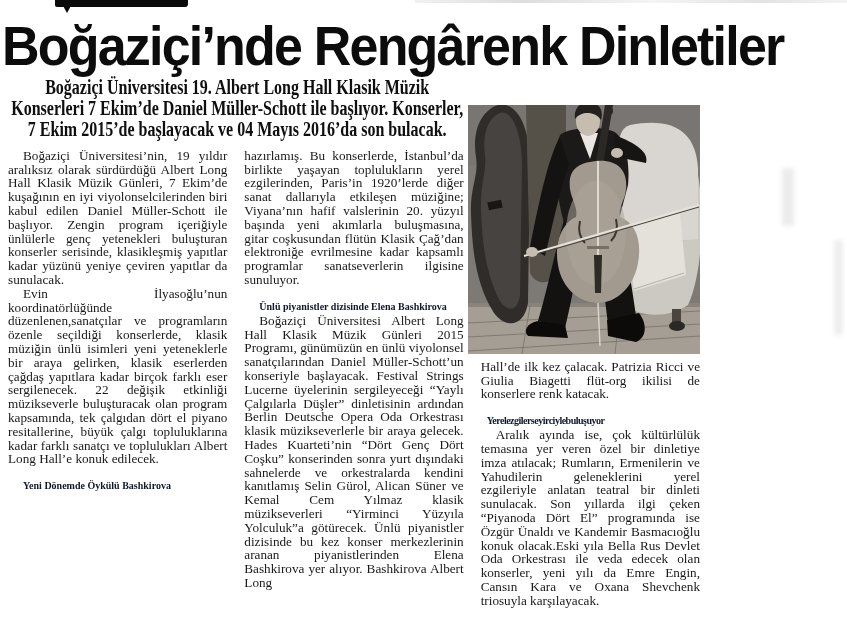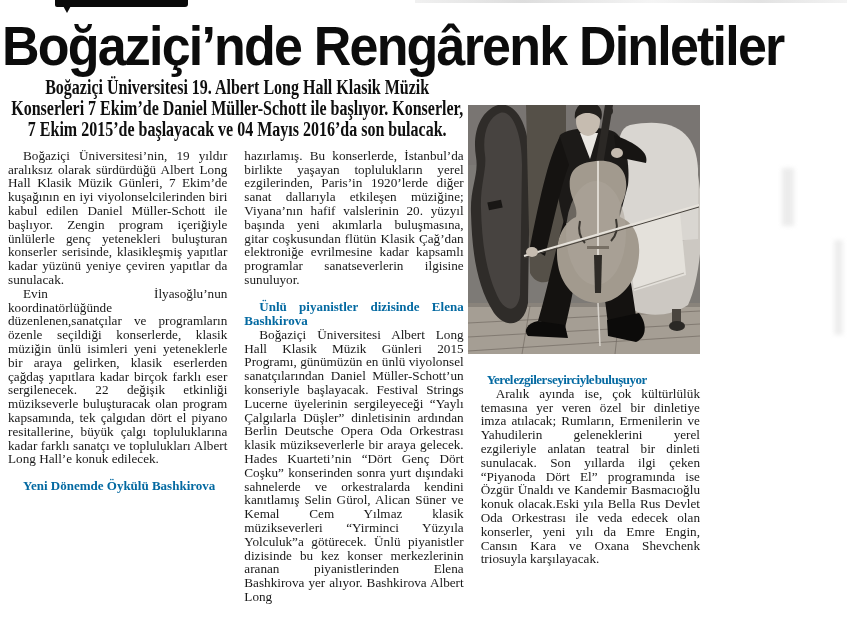--- a/index.html
+++ b/index.html
@@ -20,21 +20,21 @@
 
   .lede{margin:8px 0 0 8px;width:573px;transform:scaleX(0.8);transform-origin:top left;
     text-align:center;font-weight:bold;font-size:20px;line-height:21px;color:#0f0f0f;}
 
   .columns{position:relative;margin:9px 0 0 8px;width:692px;display:flex;gap:17px;
     text-align:justify;font-size:13.2px;line-height:13.8px;color:#181818;}
   .col{flex:1 1 0;min-width:0;}
   .col p{margin:0;}
   p.indent{text-indent:15px;}
   p.gap{}
-  .subhead{margin:13px 0 0 0;font-weight:bold;font-size:13px;line-height:14px;text-indent:15px;color:#0369a1;}
+  .subhead{margin:13px 0 0 0;font-weight:bold;font-size:10px;line-height:14px;text-indent:15px;color:#0f172a;}
   .subhead.tight{text-indent:6px;letter-spacing:-0.5px;word-spacing:-2px;font-family:Liberation Serif, serif;}
   .runon{text-align-last:justify;}
   .col3{padding-top:211px;}
 
   .photo{position:absolute;left:460px;top:-44px;width:232px;height:249px;background:#7d7a76;}
   .photo svg{display:block;width:100%;height:100%;}
 </style>
 </head>
 <body>
 
@@ -58,20 +58,21 @@
       <h3 class="subhead">Yeni Dönemde Öykülü Bashkirova</h3>
     </div>
 
     <div class="col">
       <p>hazırlamış. Bu konserlerde, İstanbul’da birlikte yaşayan toplulukların yerel ezgilerinden, Paris’in 1920’lerde diğer sanat dallarıyla etkileşen müziğine; Viyana’nın hafif valslerinin 20. yüzyıl başında yeni akımlarla buluşmasına, gitar coşkusundan flütün Klasik Çağ’dan elektroniğe evrilmesine kadar kapsamlı programlar sanatseverlerin ilgisine sunuluyor.</p>
       <h3 class="subhead">Ünlü piyanistler dizisinde Elena Bashkirova</h3>
       <p class="indent runon">Boğaziçi Üniversitesi Albert Long Hall Klasik Müzik Günleri 2015 Programı, günümüzün en ünlü viyolonsel sanatçılarından Daniel Müller-Schott’un konseriyle başlayacak. Festival Strings Lucerne üyelerinin sergileyeceği “Yaylı Çalgılarla Düşler” dinletisinin ardından Berlin Deutsche Opera Oda Orkestrası klasik müzikseverlerle bir araya gelecek. Hades Kuarteti’nin “Dört Genç Dört Coşku” konserinden sonra yurt dışındaki sahnelerde ve orkestralarda kendini kanıtlamış Selin Gürol, Alican Süner ve Kemal Cem Yılmaz klasik müzikseverleri “Yirminci Yüzyıla Yolculuk”a götürecek. Ünlü piyanistler dizisinde bu kez konser merkezlerinin aranan piyanistlerinden Elena Bashkirova yer alıyor. Bashkirova Albert Long</p>
     </div>
 
     <div class="col col3">
+      <p>Hall’de ilk kez çalacak. Patrizia Ricci ve Giulia Biagetti flüt-org ikilisi de konserlere renk katacak.</p>
       <h3 class="subhead tight">Yerel ezgiler seyirciyle buluşuyor</h3>
       <p class="indent">Aralık ayında ise, çok kültürlülük temasına yer veren özel bir dinletiye imza atılacak; Rumların, Ermenilerin ve Yahudilerin geleneklerini yerel ezgileriyle anlatan teatral bir dinleti sunulacak. Son yıllarda ilgi çeken “Piyanoda Dört El” programında ise Özgür Ünaldı ve Kandemir Basmacıoğlu konuk olacak.Eski yıla Bella Rus Devlet Oda Orkestrası ile veda edecek olan konserler, yeni yılı da Emre Engin, Cansın Kara ve Oxana Shevchenk triosuyla karşılayacak.</p>
     </div>
 
     <div class="photo">
       <svg viewBox="0 0 232 249" preserveAspectRatio="none">
 
         <rect x="0" y="0" width="232" height="205" fill="#7d7a76"></rect>
         <rect x="0" y="0" width="232" height="60" fill="#777471" opacity="0.7"></rect>
 

